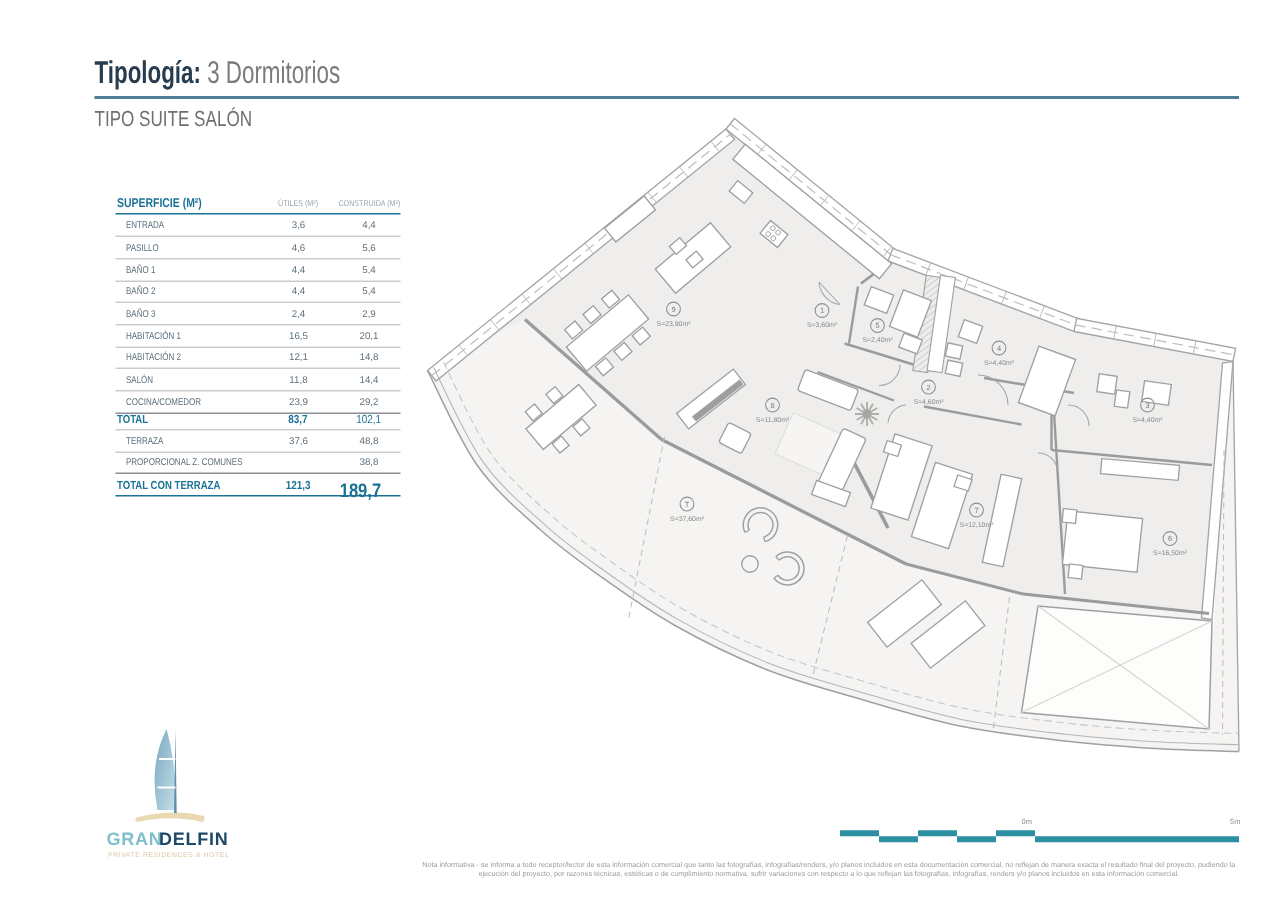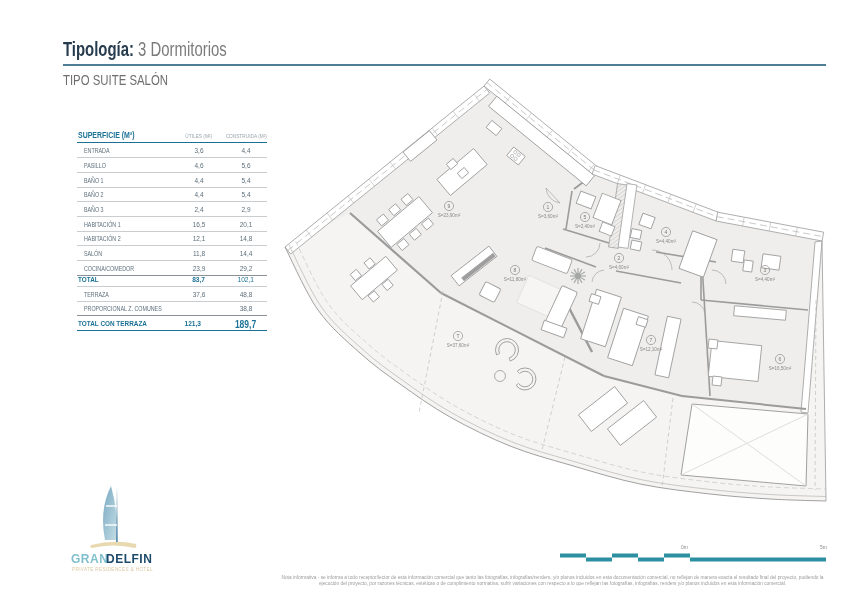--- a/index.html
+++ b/index.html
@@ -81,22 +81,22 @@
   <div class="abs" style="left:84px;top:290.6px;"><span class="cond">TERRAZA</span></div>
   <div class="abs" style="left:183px;top:290.6px;width:32px;text-align:center;">37,6</div>
   <div class="abs" style="left:224px;top:290.6px;width:44px;text-align:center;">48,8</div>
   <div class="abs" style="left:77px;top:300.6px;width:190px;height:1px;background:#c9cdd0;"></div>
 
   <div class="abs" style="left:84px;top:305.3px;"><span class="cond">PROPORCIONAL Z. COMUNES</span></div>
   <div class="abs" style="left:224px;top:305.3px;width:44px;text-align:center;">38,8</div>
   <div class="abs" style="left:77px;top:315.3px;width:190px;height:1px;background:#8a9096;"></div>
 
   <div class="abs" style="left:78px;top:319.2px;font-size:7.8px;font-weight:bold;color:#1b7296;"><span class="cond">TOTAL CON TERRAZA</span></div>
-  <div class="abs" style="left:183px;top:319.2px;width:32px;text-align:left;font-size:7.8px;font-weight:bold;color:#1b7296;"><span style="display:inline-block;transform:scaleX(.85);">121,3</span></div>
-  <div class="abs" style="left:224px;top:319.2px;width:44px;text-align:center;font-size:10px;font-weight:bold;color:#1b7296;"><span style="display:inline-block;transform:scaleX(.85);">189,7</span></div>
+  <div class="abs" style="left:183px;top:319.2px;width:32px;text-align:center;font-size:7.8px;font-weight:bold;color:#1b7296;"><span style="display:inline-block;transform:scaleX(.85);">121,3</span></div>
+  <div class="abs" style="left:224px;top:319.2px;width:44px;text-align:left;font-size:13px;font-weight:bold;color:#1b7296;"><span style="display:inline-block;transform:scaleX(.85);">189,7</span></div>
   <div class="abs" style="left:77px;top:330px;width:190px;height:1.4px;background:#1c7096;"></div>
 </div>
 
 <svg class="abs" style="left:0;top:0;" width="850" height="600" viewBox="0 0 850 600">
 <defs>
 <pattern id="hatch" width="3.2" height="3.2" patternUnits="userSpaceOnUse" patternTransform="rotate(45)">
   <rect width="3.2" height="3.2" fill="#efedeb"></rect>
   <line x1="0" y1="0" x2="0" y2="3.2" stroke="#b2b2b2" stroke-width="0.7"></line>
 </pattern>
 </defs>

